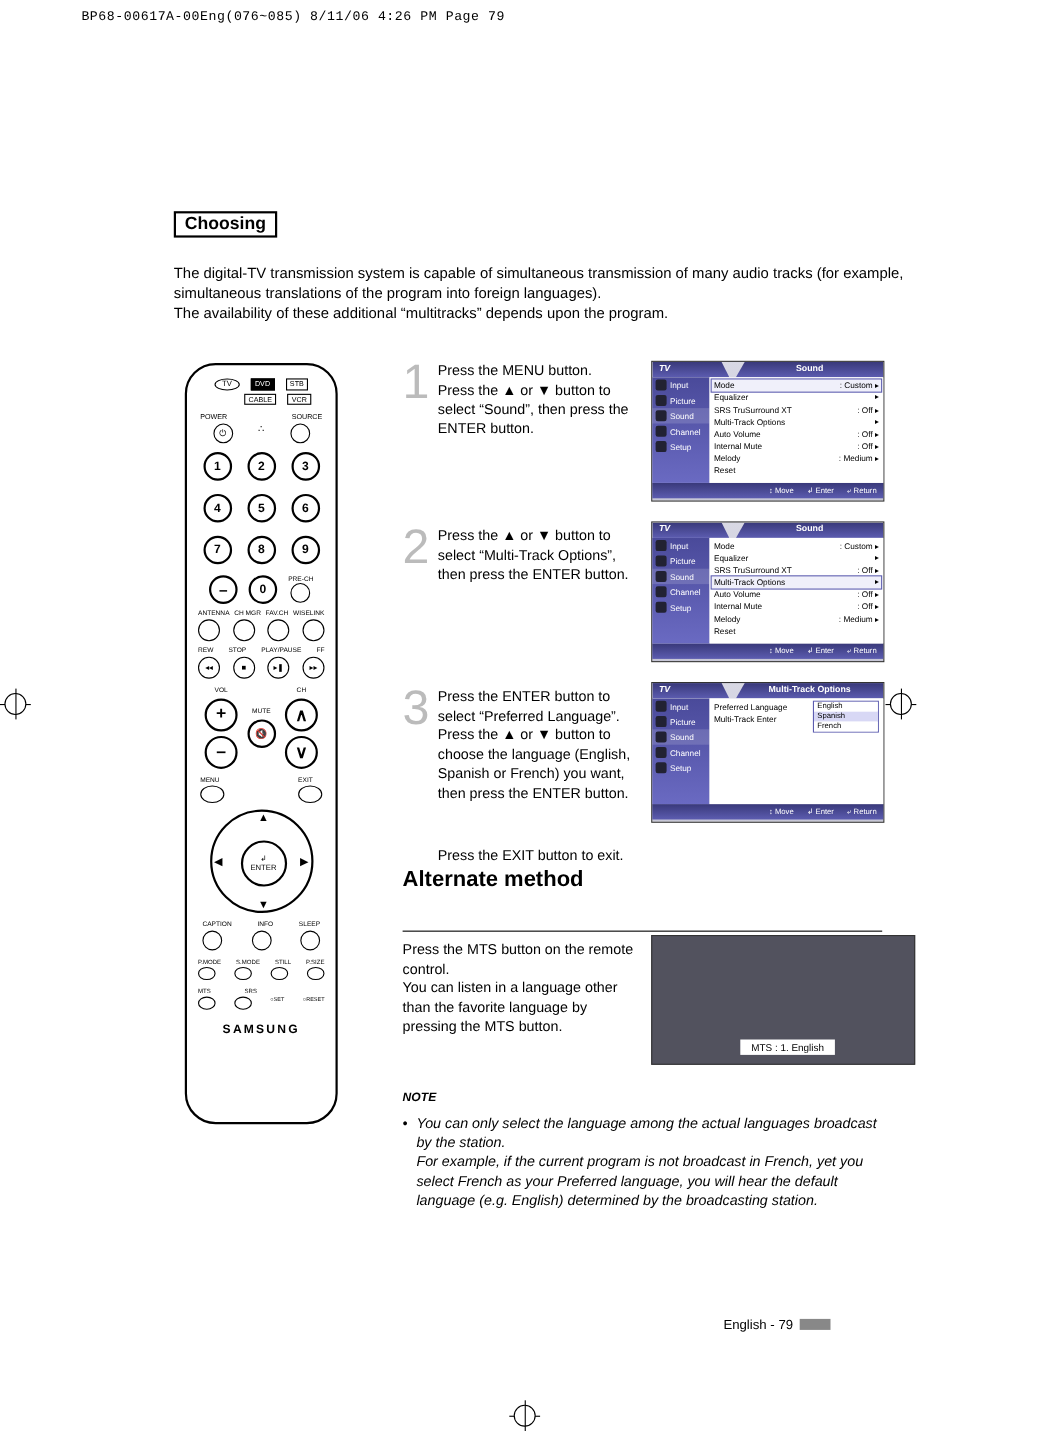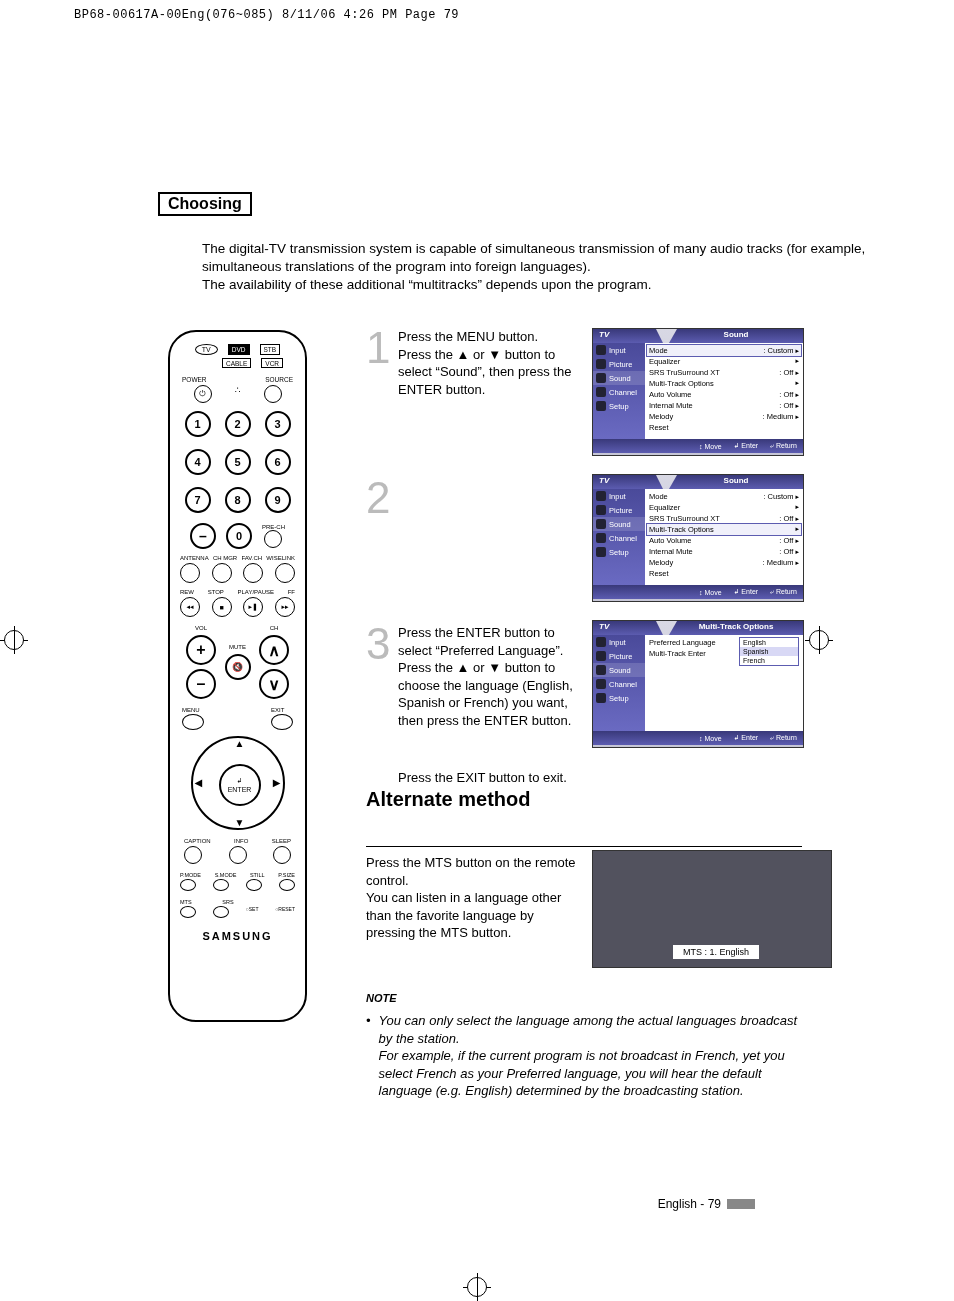--- a/index.html
+++ b/index.html
@@ -255,21 +255,21 @@
 </head>
 <body>
 
 <div class="page">
   <div class="print-header">BP68-00617A-00Eng(076~085)  8/11/06  4:26 PM  Page 79</div>
 
   <div class="title-row">
     <div class="digital-badge">Choosing</div>
   </div>
 
-  <div class="intro" style="white-space:pre-line;margin-left:44px;">The digital-TV transmission system is capable of simultaneous transmission of many audio tracks (for example, simultaneous translations of the program into foreign languages).
+  <div class="intro" style="white-space:pre-line;">The digital-TV transmission system is capable of simultaneous transmission of many audio tracks (for example, simultaneous translations of the program into foreign languages).
 The availability of these additional “multitracks” depends upon the program.</div>
 
   <div class="remote">
     <div class="remote-inner">
       <div class="mode-row">
         <span class="oval">TV</span>
         <span class="boxb">DVD</span>
         <span class="box7">STB</span>
       </div>
       <div class="mode-row2">
@@ -407,20 +407,21 @@
   <div class="steps-col">
     <div class="step">
       <div class="step-num">1</div>
       <div class="step-text" style="white-space:pre-line;">Press the MENU button.
 Press the ▲ or ▼ button to select “Sound”, then press the ENTER button.</div>
     </div>
   </div>
   <div style="position:absolute;top:478px;left:366px;">
     <div class="step step2">
       <div class="step-num">2</div>
+      <div class="step-text" style="white-space:pre-line;">Press the ▲ or ▼ button to select “Multi-Track Options”, then press the ENTER button.</div>
     </div>
   </div>
   <div style="position:absolute;top:624px;left:366px;">
     <div class="step step3">
       <div class="step-num">3</div>
       <div class="step-text" style="white-space:pre-line;">Press the ENTER button to select “Preferred Language”. Press the ▲ or ▼ button to choose the language (English, Spanish or French) you want, then press the ENTER button.</div>
     </div>
   </div>
   <div class="exit-text">Press the EXIT button to exit.</div>
 

